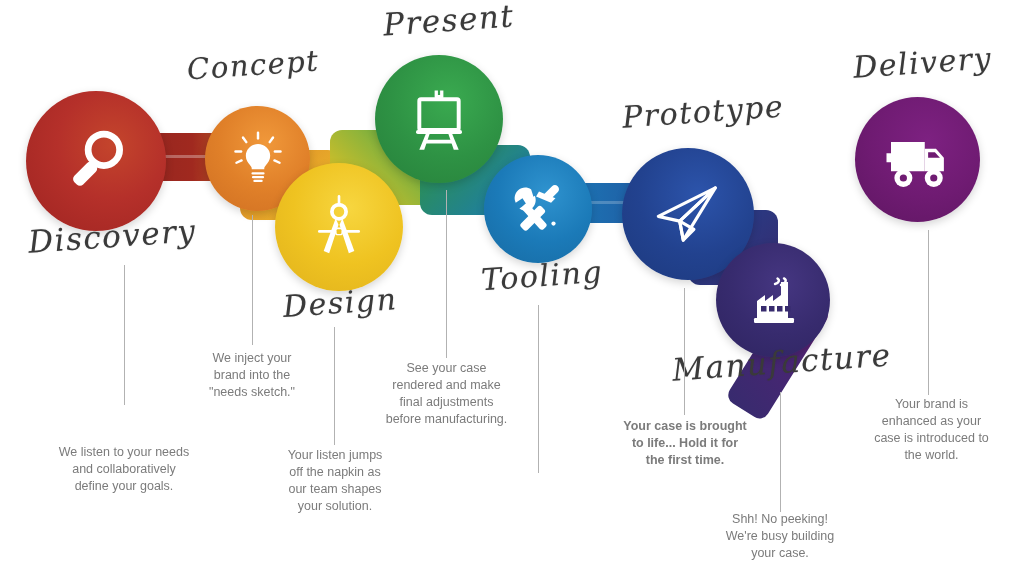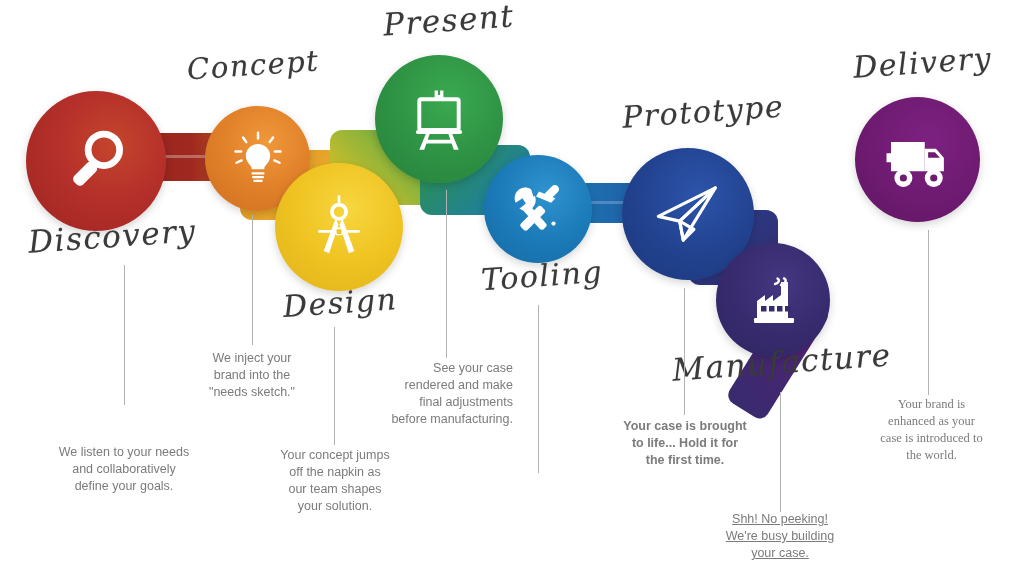--- a/index.html
+++ b/index.html
@@ -225,32 +225,32 @@
   <div class="leader" style="left:684px;top:288px;height:127px;"></div>
   <div class="leader" style="left:780px;top:392px;height:120px;"></div>
   <div class="leader" style="left:928px;top:230px;height:165px;"></div>
 
   <div class="caption" style="left:24px;top:406px;width:200px;margin-top:38px;">We listen to your needs
 and collaboratively
 define your goals.</div>
   <div class="caption" style="left:192px;top:350px;width:120px;">We inject your
 brand into the
 "needs sketch."</div>
-  <div class="caption" style="left:265px;top:447px;width:140px;">Your concept jumps
+  <div class="caption" style="left:265px;top:447px;width:140px;">Your listen jumps
 off the napkin as
 our team shapes
 your solution.</div>
-  <div class="caption" style="left:380px;top:360px;width:133px;text-align:right;">See your case
+  <div class="caption" style="left:380px;top:360px;width:133px;">See your case
 rendered and make
 final adjustments
 before manufacturing.</div>
   <div class="caption" style="left:620px;top:418px;width:130px;font-weight:bold;">Your case is brought
 to life...  Hold it for
 the first time.</div>
-  <div class="caption" style="left:715px;top:511px;width:130px;text-decoration:underline;">Shh!  No peeking!
+  <div class="caption" style="left:715px;top:511px;width:130px;">Shh!  No peeking!
 We're busy building
 your case.</div>
-  <div class="caption" style="left:865px;top:396px;width:133px;font-family:Liberation Serif, serif;">Your brand is
+  <div class="caption" style="left:865px;top:396px;width:133px;">Your brand is
 enhanced as your
 case is introduced to
 the world.</div>
 
 </div>
 
 </body></html>

